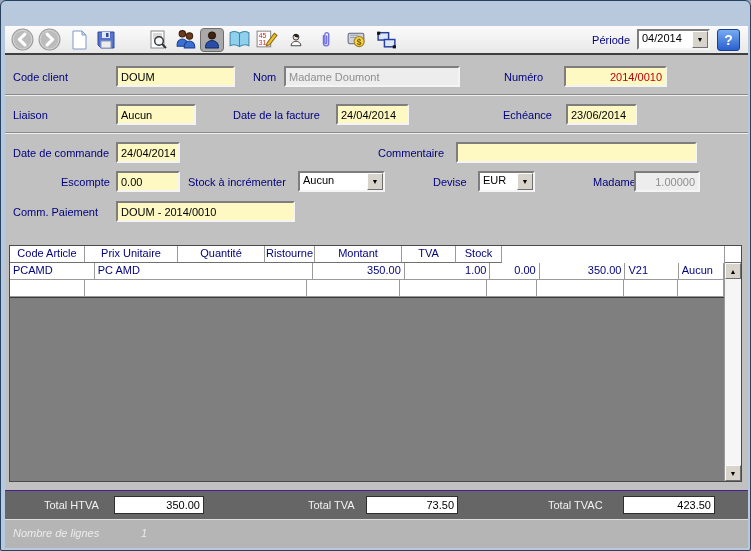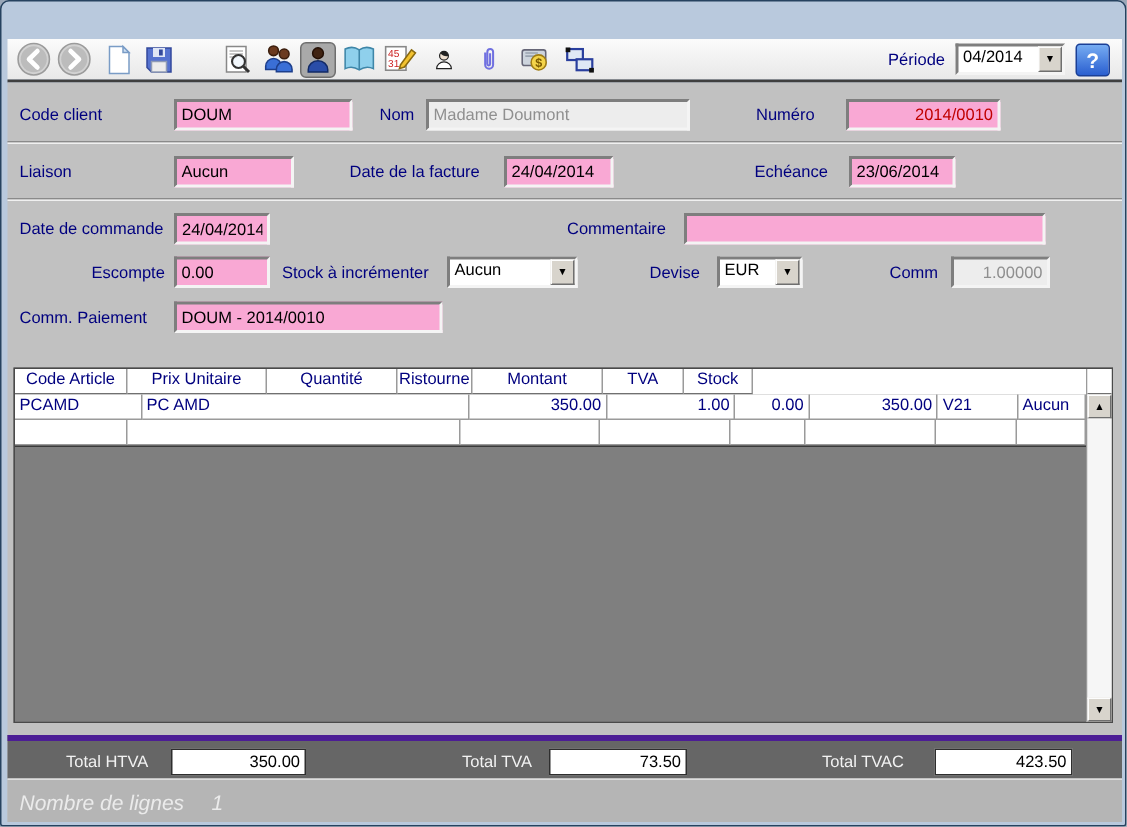--- a/index.html
+++ b/index.html
@@ -46,21 +46,21 @@
   .tbtn svg { display:block; }
   .tbtn.pressed { background:#a9a9a9; border:1px solid #6e6e6e; border-radius:4px; }
   .sp6 { margin-left:6px; } .sp28 { margin-left:28px; } .sp3 { margin-left:3px; }
   .periode-group { margin-left:auto; display:flex; align-items:center; }
   .periode-label { color:#00007f; font-size:11px; margin-right:7px; }
 
   
   .lbl { position:absolute; color:#00007f; font-size:11px; white-space:nowrap; }
   .fld {
     position:absolute; height:21px; font:11px "Liberation Sans",sans-serif;
-    background:#f9a8d4; color:#000; padding:0 3px;
+    background:#fef9c3; color:#000; padding:0 3px;
     border:2px solid; border-color:#7e7e7e #f4f4f4 #f4f4f4 #7e7e7e;
     outline:none;
   }
   .fld.dis { background:#ededed; color:#8f8f8f; }
   .fld.red { color:#c00000; text-align:right; }
   .fld.rt  { text-align:right; }
   .combo {
     position:absolute; height:21px; background:#fff; display:flex;
     border:2px solid; border-color:#7e7e7e #f4f4f4 #f4f4f4 #7e7e7e;
   }
@@ -98,27 +98,27 @@
   .gscroll { width:17px; display:flex; flex-direction:column; background:#f4f4f4; border-left:1px solid #9a9a9a; }
   .gs-spacer { height:17px; background:#fff; border-bottom:1px solid #707070; }
   .gs-btn {
     height:16px; background:#d8d4cc; font-size:7px; text-align:center; line-height:15px; color:#000;
     border:1px solid; border-color:#fdfdfd #6f6f6f #6f6f6f #fdfdfd;
   }
   .gs-track { flex:1; background:#f6f6f6; }
 
   
   .totalsbar { position:absolute; left:4px; top:489px; width:743px; height:29px; background:#666666;
-               border-top:4px solid #4c1d95; }
+               border-top:1px solid #4c1d95; }
   .totalsbar .tlbl { position:absolute; top:8px; color:#f2f2f2; font-size:11px; }
   .tbox { position:absolute; top:5px; height:18px; background:#fff; color:#000;
           border:1px solid #2e2e2e; font-size:11px; text-align:right; padding:0 3px; line-height:16px; }
   .statusbar { position:absolute; left:4px; top:518px; width:743px; height:29px; background:#b5b5b5;
                border-top:1px solid #dddddd; }
-  .statusbar span { position:absolute; top:7px; font-size:14px; font-style:italic; color:#ebebeb; }
+  .statusbar span { position:absolute; top:7px; font-size:11px; font-style:italic; color:#ebebeb; }
 </style>
 </head>
 <body>
 
 <div class="window">
 
 
   <div class="toolbar">
     <div class="tbtn">
       <svg width="23" height="23" viewBox="0 0 22 22">
@@ -253,21 +253,21 @@
   <span class="lbl" style="left:187px; top:175px;">Stock à incrémenter</span>
   <div class="combo" style="left:297px; top:170px; width:87px;">
     <span class="val">Aucun</span>
     <span class="dbtn">▼</span>
   </div>
   <span class="lbl" style="left:432px; top:175px;">Devise</span>
   <div class="combo" style="left:477px; top:170px; width:57px;">
     <span class="val">EUR</span>
     <span class="dbtn">▼</span>
   </div>
-  <span class="lbl" style="left:592px; top:175px;">Comm</span>
+  <span class="lbl" style="left:592px; top:175px;">Madame</span>
   <input class="fld dis rt" style="left: 633px; top: 170px; width: 66px;" value="1.00000">
 
   <span class="lbl" style="left:12px; top:205px;">Comm. Paiement</span>
   <input class="fld" style="left: 115px; top: 200px; width: 179px;" value="DOUM - 2014/0010">
 
   <div class="grid">
     <div class="gleft">
       <div class="grow ghead">
         <div class="gcell" style="width:75px;">Code Article</div>
         <div class="gcell" style="width:93px;">Prix Unitaire</div>

